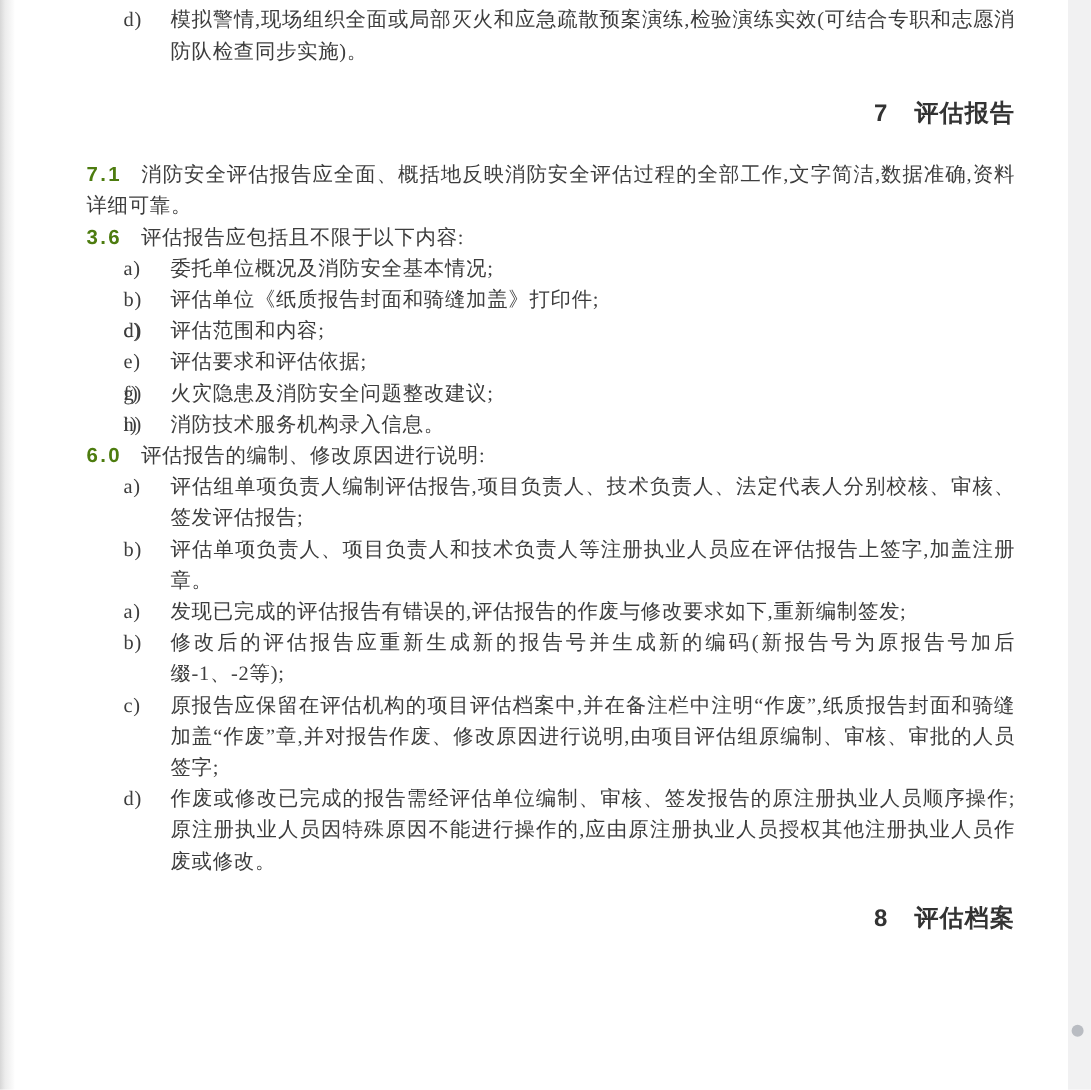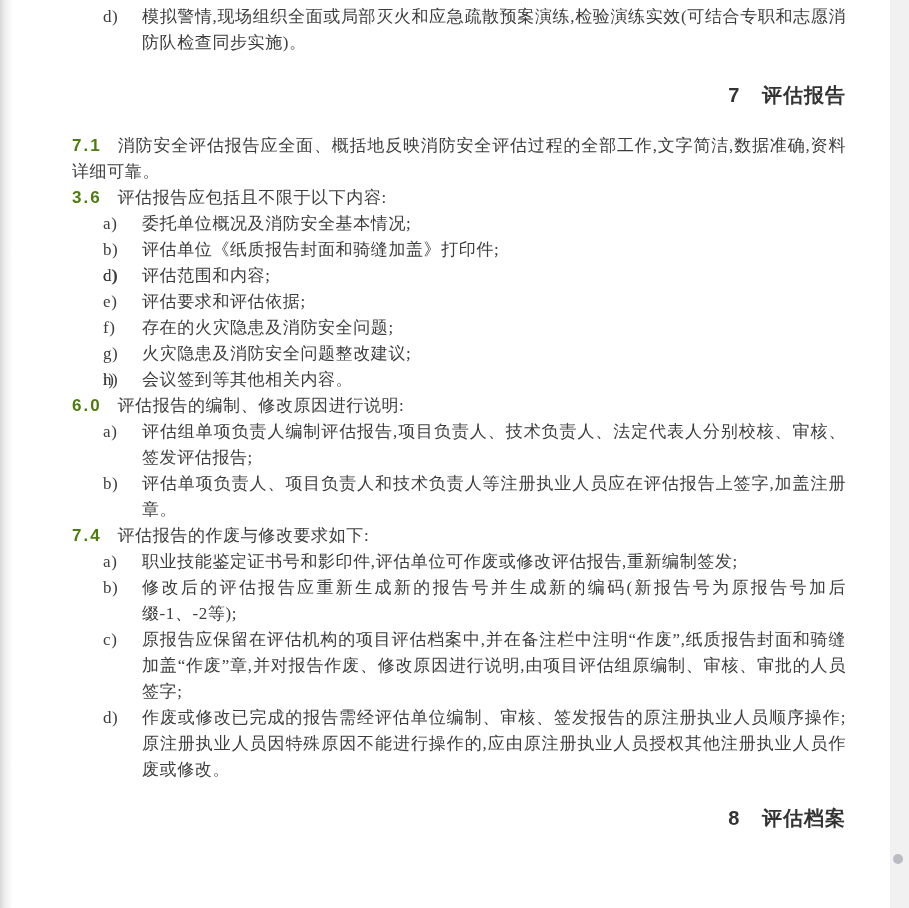--- a/index.html
+++ b/index.html
@@ -110,54 +110,49 @@
     <div class="item">
       <span class="item-label">d)</span>
       <span>评估范围和内容;</span>
     </div>
     <div class="item">
       <span class="item-label">e)</span>
       <span>评估要求和评估依据;</span>
     </div>
     <div class="item">
       <span class="item-label">f)</span>
-      <span>存在的火灾隐患及消防安全问题;</span>
     </div>
     <div class="item">
       <span class="item-label">g)</span>
       <span>火灾隐患及消防安全问题整改建议;</span>
     </div>
     <div class="item">
       <span class="item-label">h)</span>
     </div>
     <div class="item">
       <span class="item-label">i)</span>
-      <span>会议签到等其他相关内容。</span>
+      <span>消防技术服务机构录入信息。</span>
     </div>
 
     <p class="clause">
       <span class="clause-num">6.0</span>
       <span>评估报告的编制、修改原因进行说明:</span>
     </p>
     <div class="item">
       <span class="item-label">a)</span>
       <span>评估组单项负责人编制评估报告,项目负责人、技术负责人、法定代表人分别校核、审核、签发评估报告;</span>
     </div>
     <div class="item">
       <span class="item-label">b)</span>
       <span>评估单项负责人、项目负责人和技术负责人等注册执业人员应在评估报告上签字,加盖注册章。</span>
     </div>
 
-    <p class="clause">
-      <span class="clause-num">7.4</span>
-      <span>评估报告的作废与修改要求如下:</span>
-    </p>
     <div class="item">
       <span class="item-label">a)</span>
-      <span>职业技能鉴定证书号和影印件,评估单位可作废或修改评估报告,重新编制签发;</span>
+      <span>发现已完成的评估报告有错误的,评估报告的作废与修改要求如下,重新编制签发;</span>
     </div>
     <div class="item">
       <span class="item-label">b)</span>
       <span>修改后的评估报告应重新生成新的报告号并生成新的编码(新报告号为原报告号加后缀-1、-2等);</span>
     </div>
     <div class="item">
       <span class="item-label">c)</span>
       <span>原报告应保留在评估机构的项目评估档案中,并在备注栏中注明“作废”,纸质报告封面和骑缝加盖“作废”章,并对报告作废、修改原因进行说明,由项目评估组原编制、审核、审批的人员签字;</span>
     </div>
     <div class="item">

